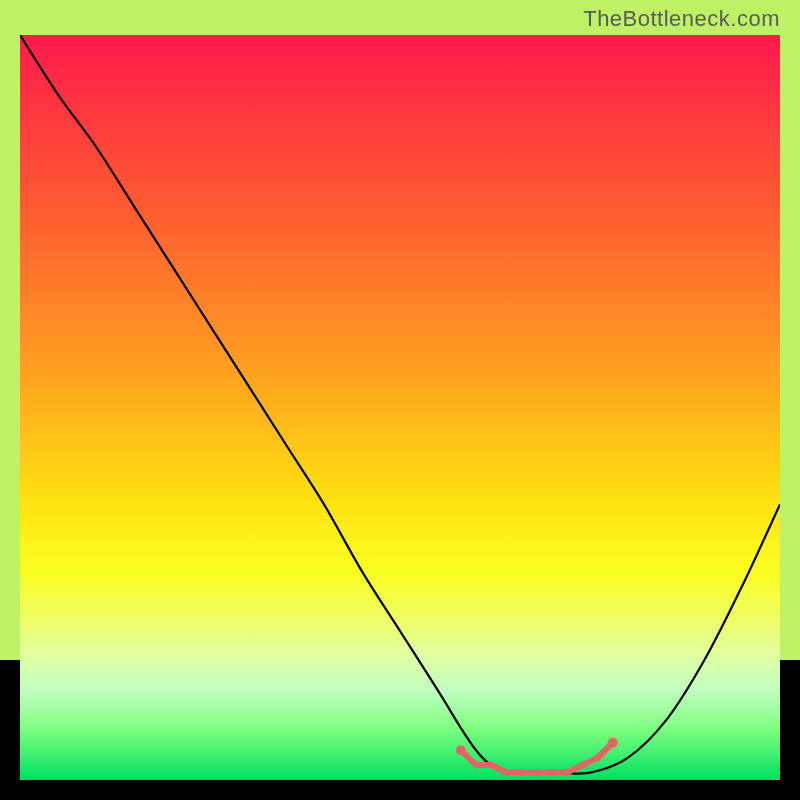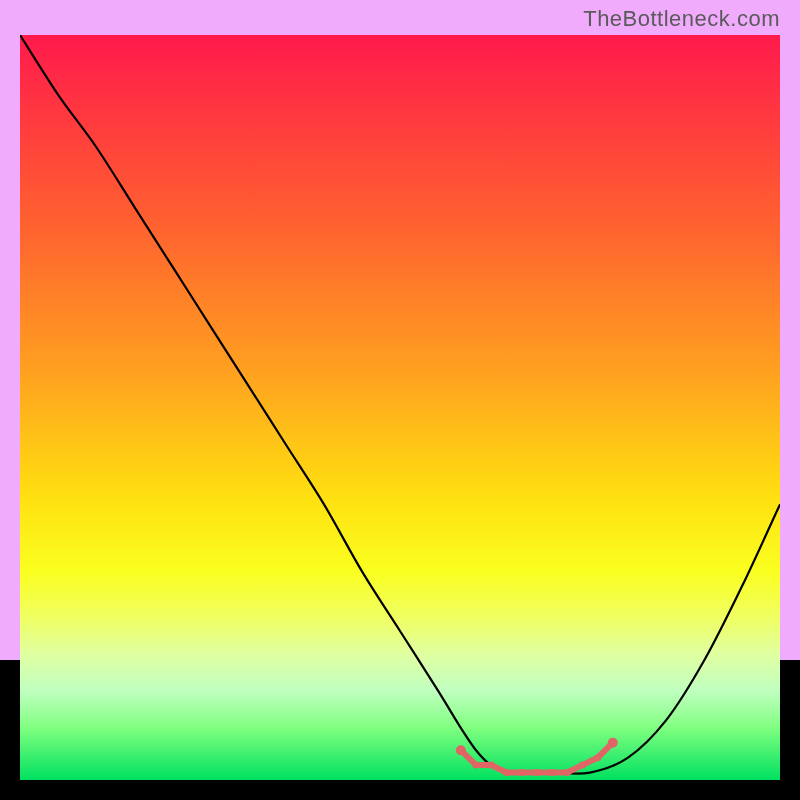--- a/index.html
+++ b/index.html
@@ -1,17 +1,17 @@
 <!DOCTYPE html>
 <html><head>
 <meta charset="utf-8">
 <style>
   * { margin: 0; padding: 0; box-sizing: border-box; }
   html, body { width: 800px; height: 800px; overflow: hidden; background: #000; }
-  .container { position: relative; width: 800px; height: 660px; background: #f0abfc; }
+  .container { position: relative; width: 800px; height: 660px; background: #bef264; }
   .plot-area {
     position: absolute;
     left: 20px;
     top: 35px;
     width: 760px;
     height: 745px;
   }
   .gradient-bg {
     position: absolute;
     inset: 0;

